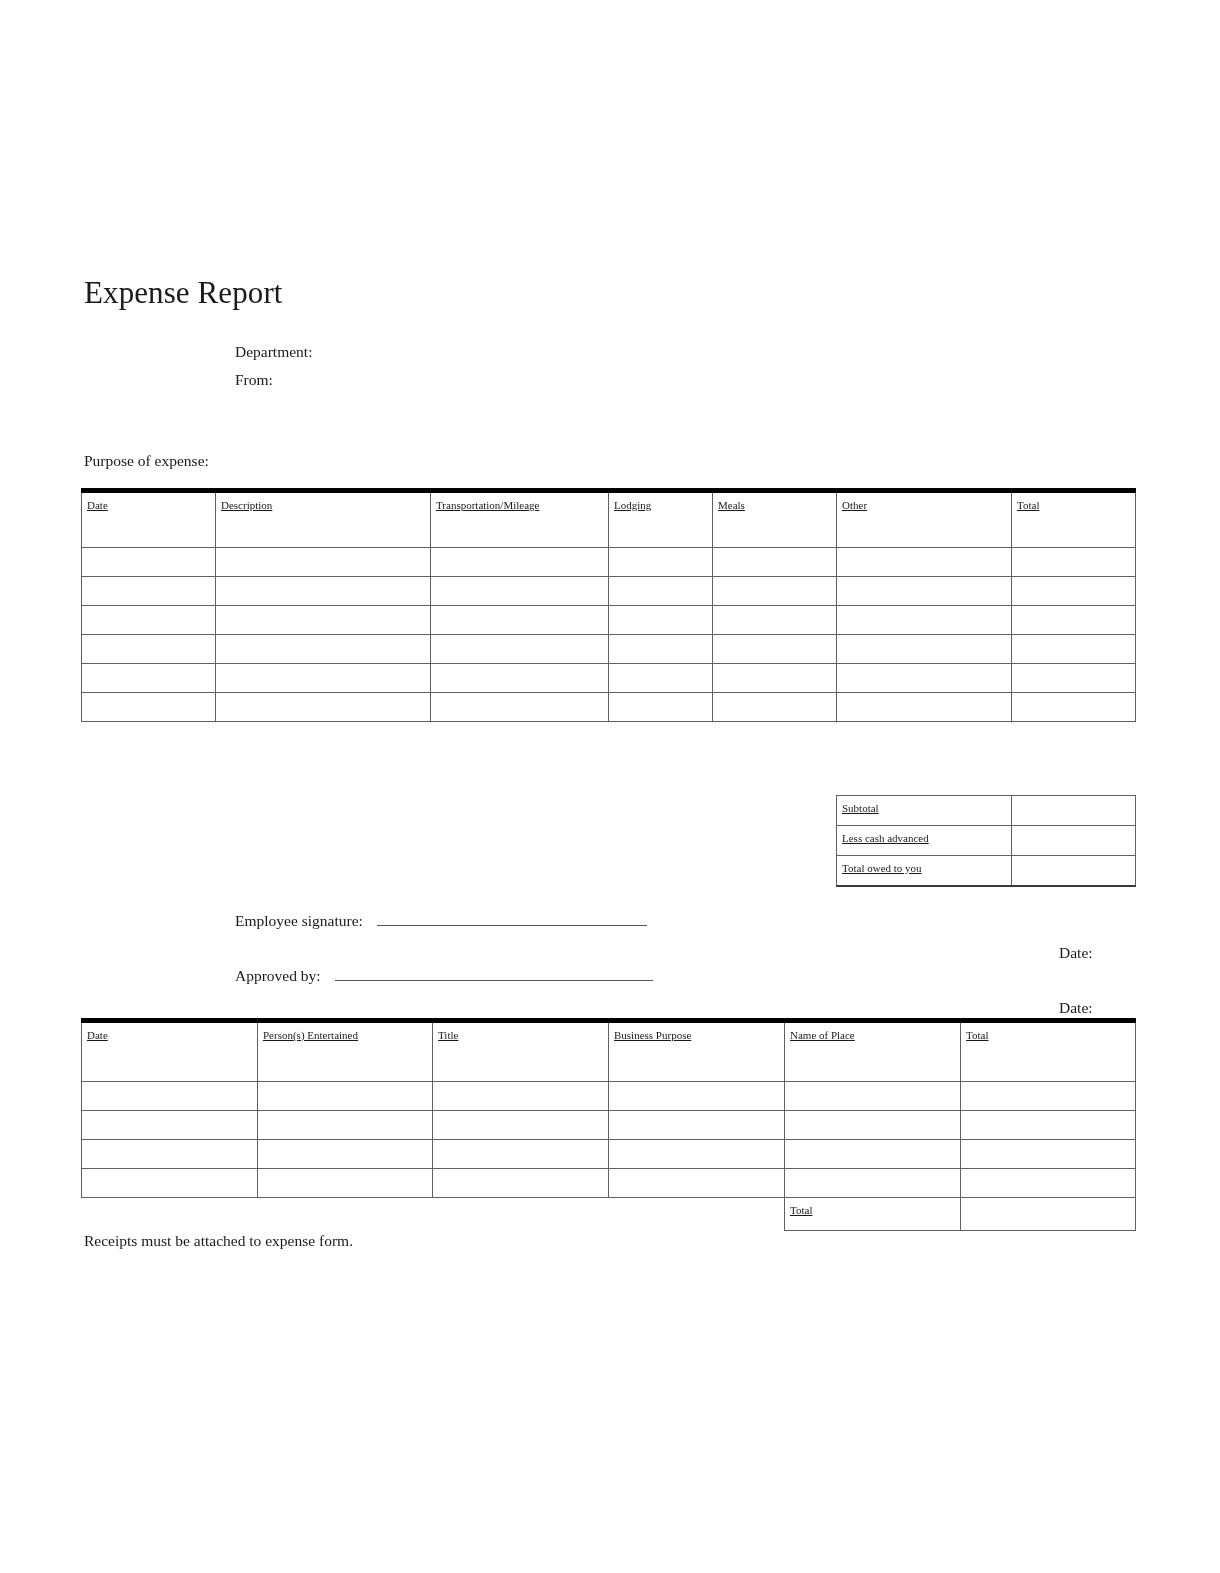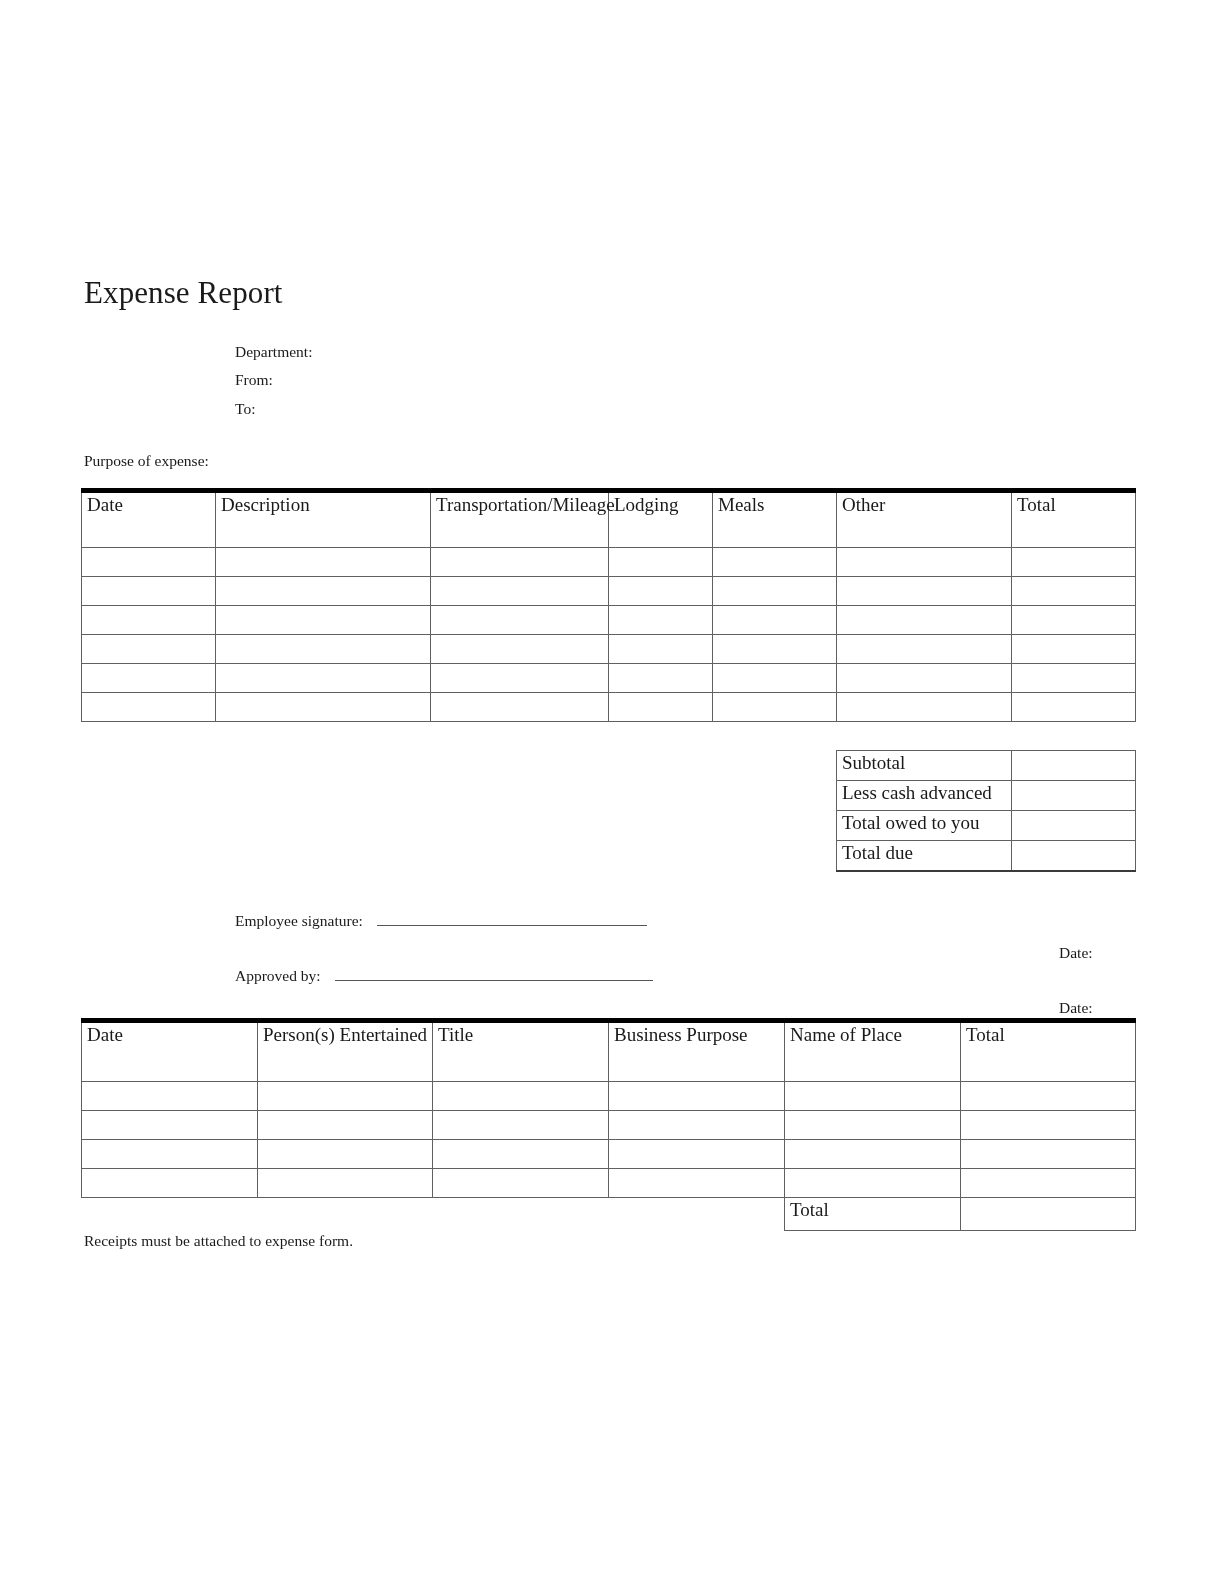--- a/index.html
+++ b/index.html
@@ -54,21 +54,22 @@
     font-size: 15.5px;
     line-height: 20px;
     white-space: nowrap;
   }
 
   
   table.grid {
     position: absolute;
     border-collapse: collapse;
     table-layout: fixed;
-    font-size: 19px;
+    font-size: 11px;
+    text-decoration: underline;
   }
   table.grid td {
     border: 1px solid #606060;
     padding: 2px 0 0 5px;
     vertical-align: top;
     line-height: 20px;
     height: 29px;
     box-sizing: border-box;
   }
   table.grid td.blank { padding: 0; }
@@ -84,21 +85,21 @@
     height: 57px;
     border-top: none;
   }
   #expense-table tr.totals-row td {
     height: 31px;
   }
 
   
   #summary-table {
     left: 836px;
-    top: 750px;
+    top: 795px;
     width: 299px;
   }
   #summary-table td {
     height: 30px;
   }
   #summary-table tr:last-child td {
     border-bottom: 2px solid #3a3a3a;
   }
 
   
@@ -167,21 +168,20 @@
 </head>
 <body>
 
 <div class="page">
 
   <div class="doc-title">Expense Report</div>
 
   <div class="field-block">
     <div class="field-row">Department:</div>
     <div class="field-row">From:</div>
-    <div class="field-row">To:</div>
   </div>
 
   <div class="purpose-line">Purpose of expense:</div>
 
   <table class="grid" id="expense-table">
     <colgroup>
       <col style="width:134px">
       <col style="width:215px">
       <col style="width:178px">
       <col style="width:104px">
@@ -269,24 +269,20 @@
         <td class="blank"></td>
       </tr>
       <tr>
         <td>Less cash advanced</td>
         <td class="blank"></td>
       </tr>
       <tr>
         <td>Total owed to you</td>
         <td class="blank"></td>
       </tr>
-      <tr>
-        <td>Total due</td>
-        <td class="blank"></td>
-      </tr>
     </tbody>
   </table>
 
   <div class="sig-area">
 
     <div class="sig-row r1">
       <span class="sig-label">Employee signature:</span>
       <span class="sig-rule long"></span>
       <span class="sig-date">Date:</span>
     </div>

